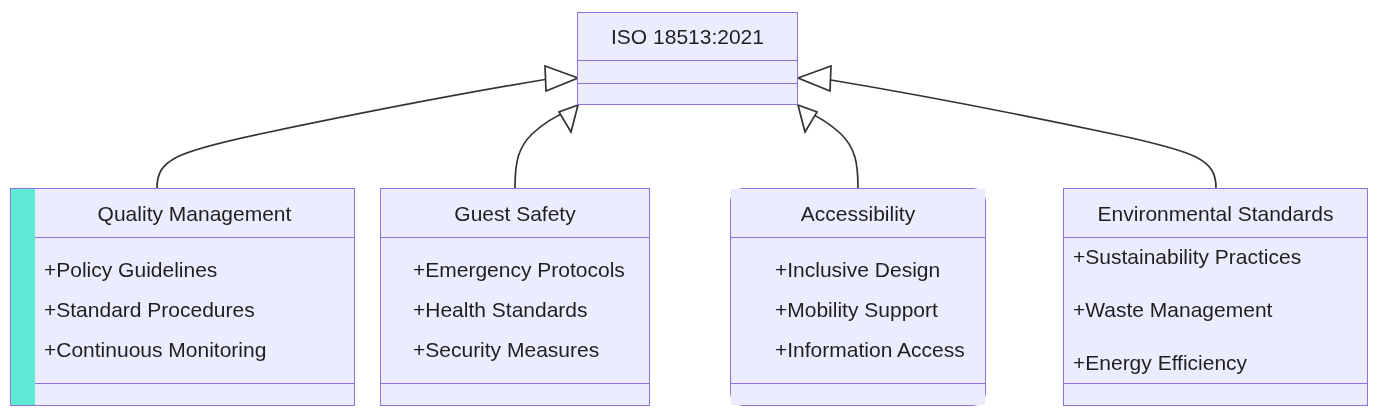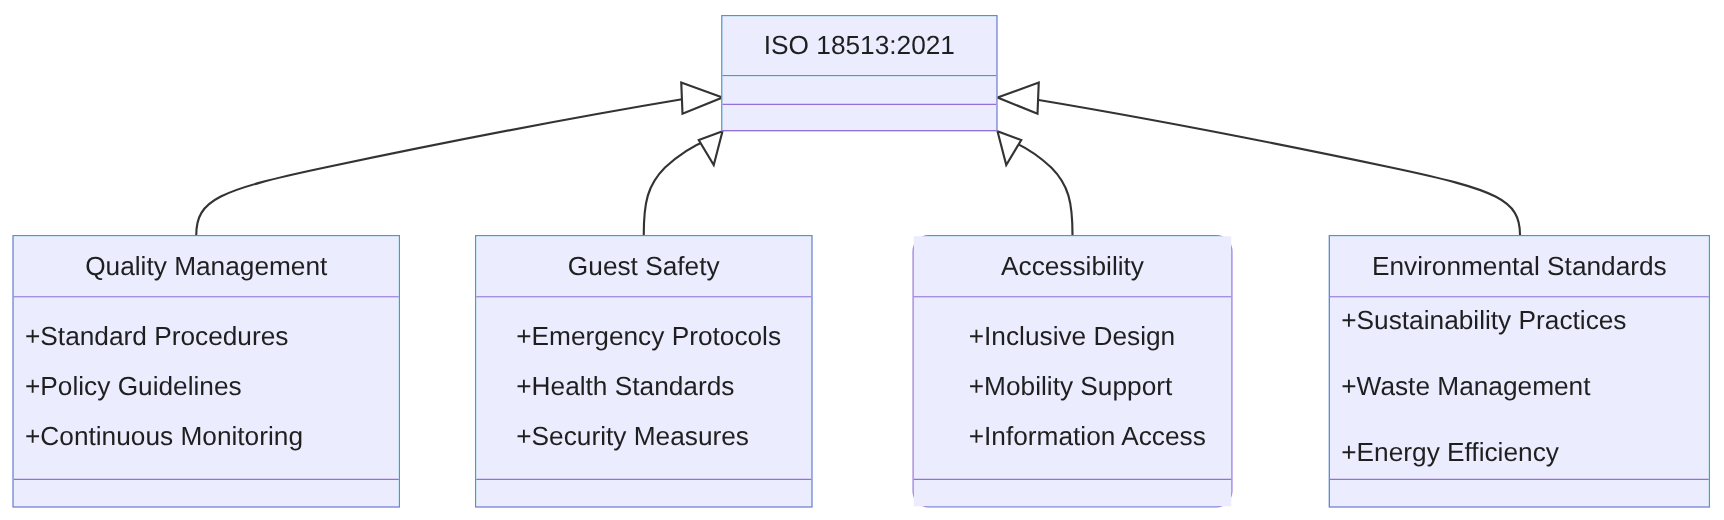--- a/index.html
+++ b/index.html
@@ -85,25 +85,25 @@
       <polygon points="798,78 831,66 830,91"></polygon>
     </g>
   </svg>
 
   <div class="uml-class" style="left:577px; top:12px; width:221px; height:93px;">
     <div class="uml-title" style="height:48px;">ISO 18513:2021</div>
     <div class="uml-attrs" style="height:23px; padding:0;"></div>
     <div class="uml-methods"></div>
   </div>
 
-  <div class="uml-class" style="left:10px; top:188px; width:310px; height:218px;">
+  <div class="uml-class" style="left:10px; top:188px; width:345px; height:218px;padding-left:24px;">
     <div class="uml-title" style="height:49px;">Quality Management</div>
     <div class="uml-attrs" style="height:146px;">
+      <div class="uml-attr">+Policy Guidelines</div>
       <div class="uml-attr">+Standard Procedures</div>
-      <div class="uml-attr">+Policy Guidelines</div>
       <div class="uml-attr">+Continuous Monitoring</div>
     </div>
     <div class="uml-methods"></div>
   </div>
 
   <div class="uml-class" style="left:380px; top:188px; width:270px; height:218px;">
     <div class="uml-title" style="height:49px;">Guest Safety</div>
     <div class="uml-attrs" style="height:146px;padding-left:32px;">
       <div class="uml-attr">+Emergency Protocols</div>
       <div class="uml-attr">+Health Standards</div>

